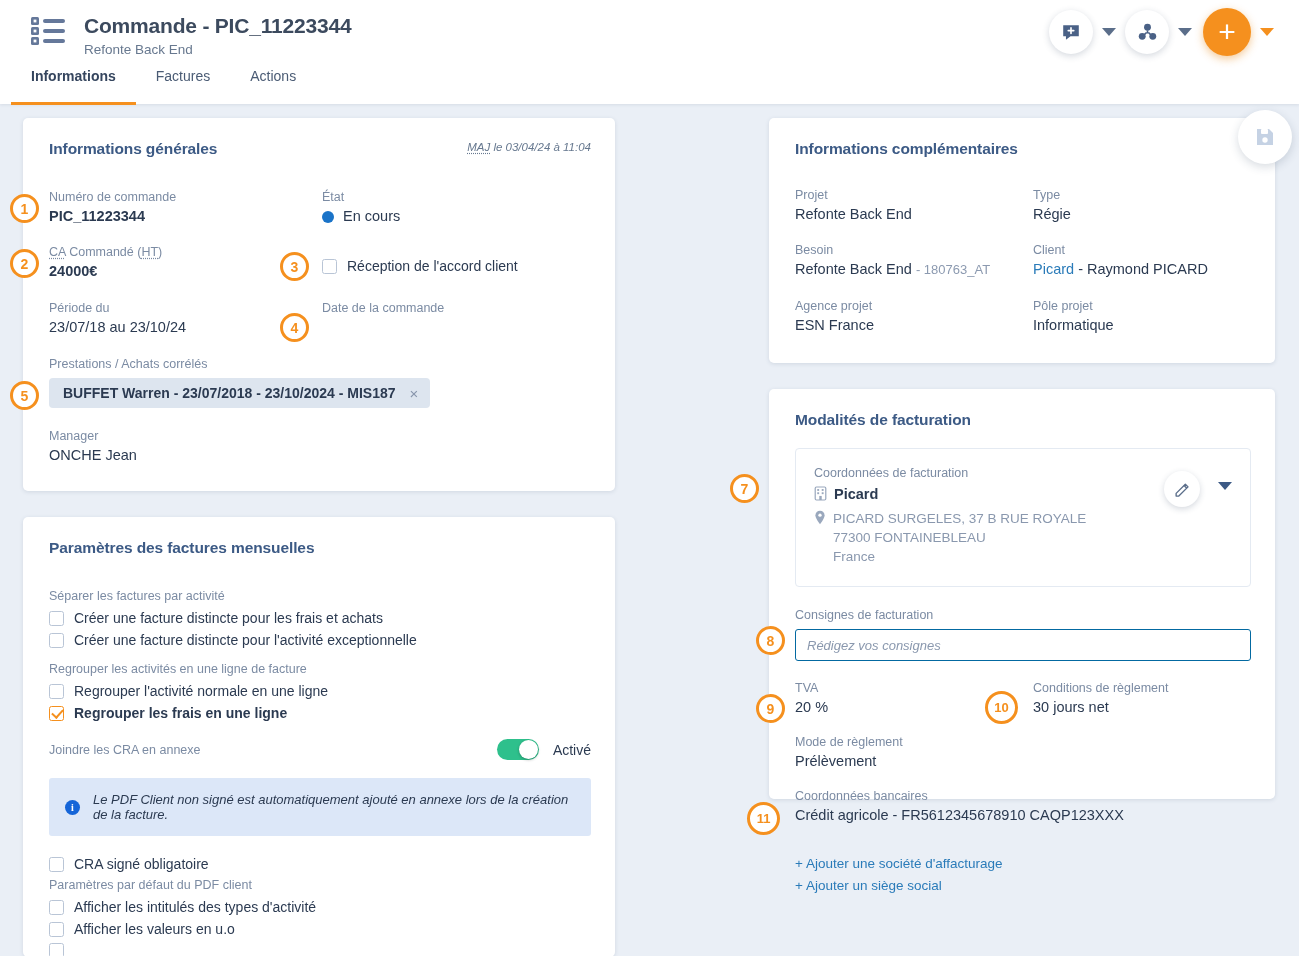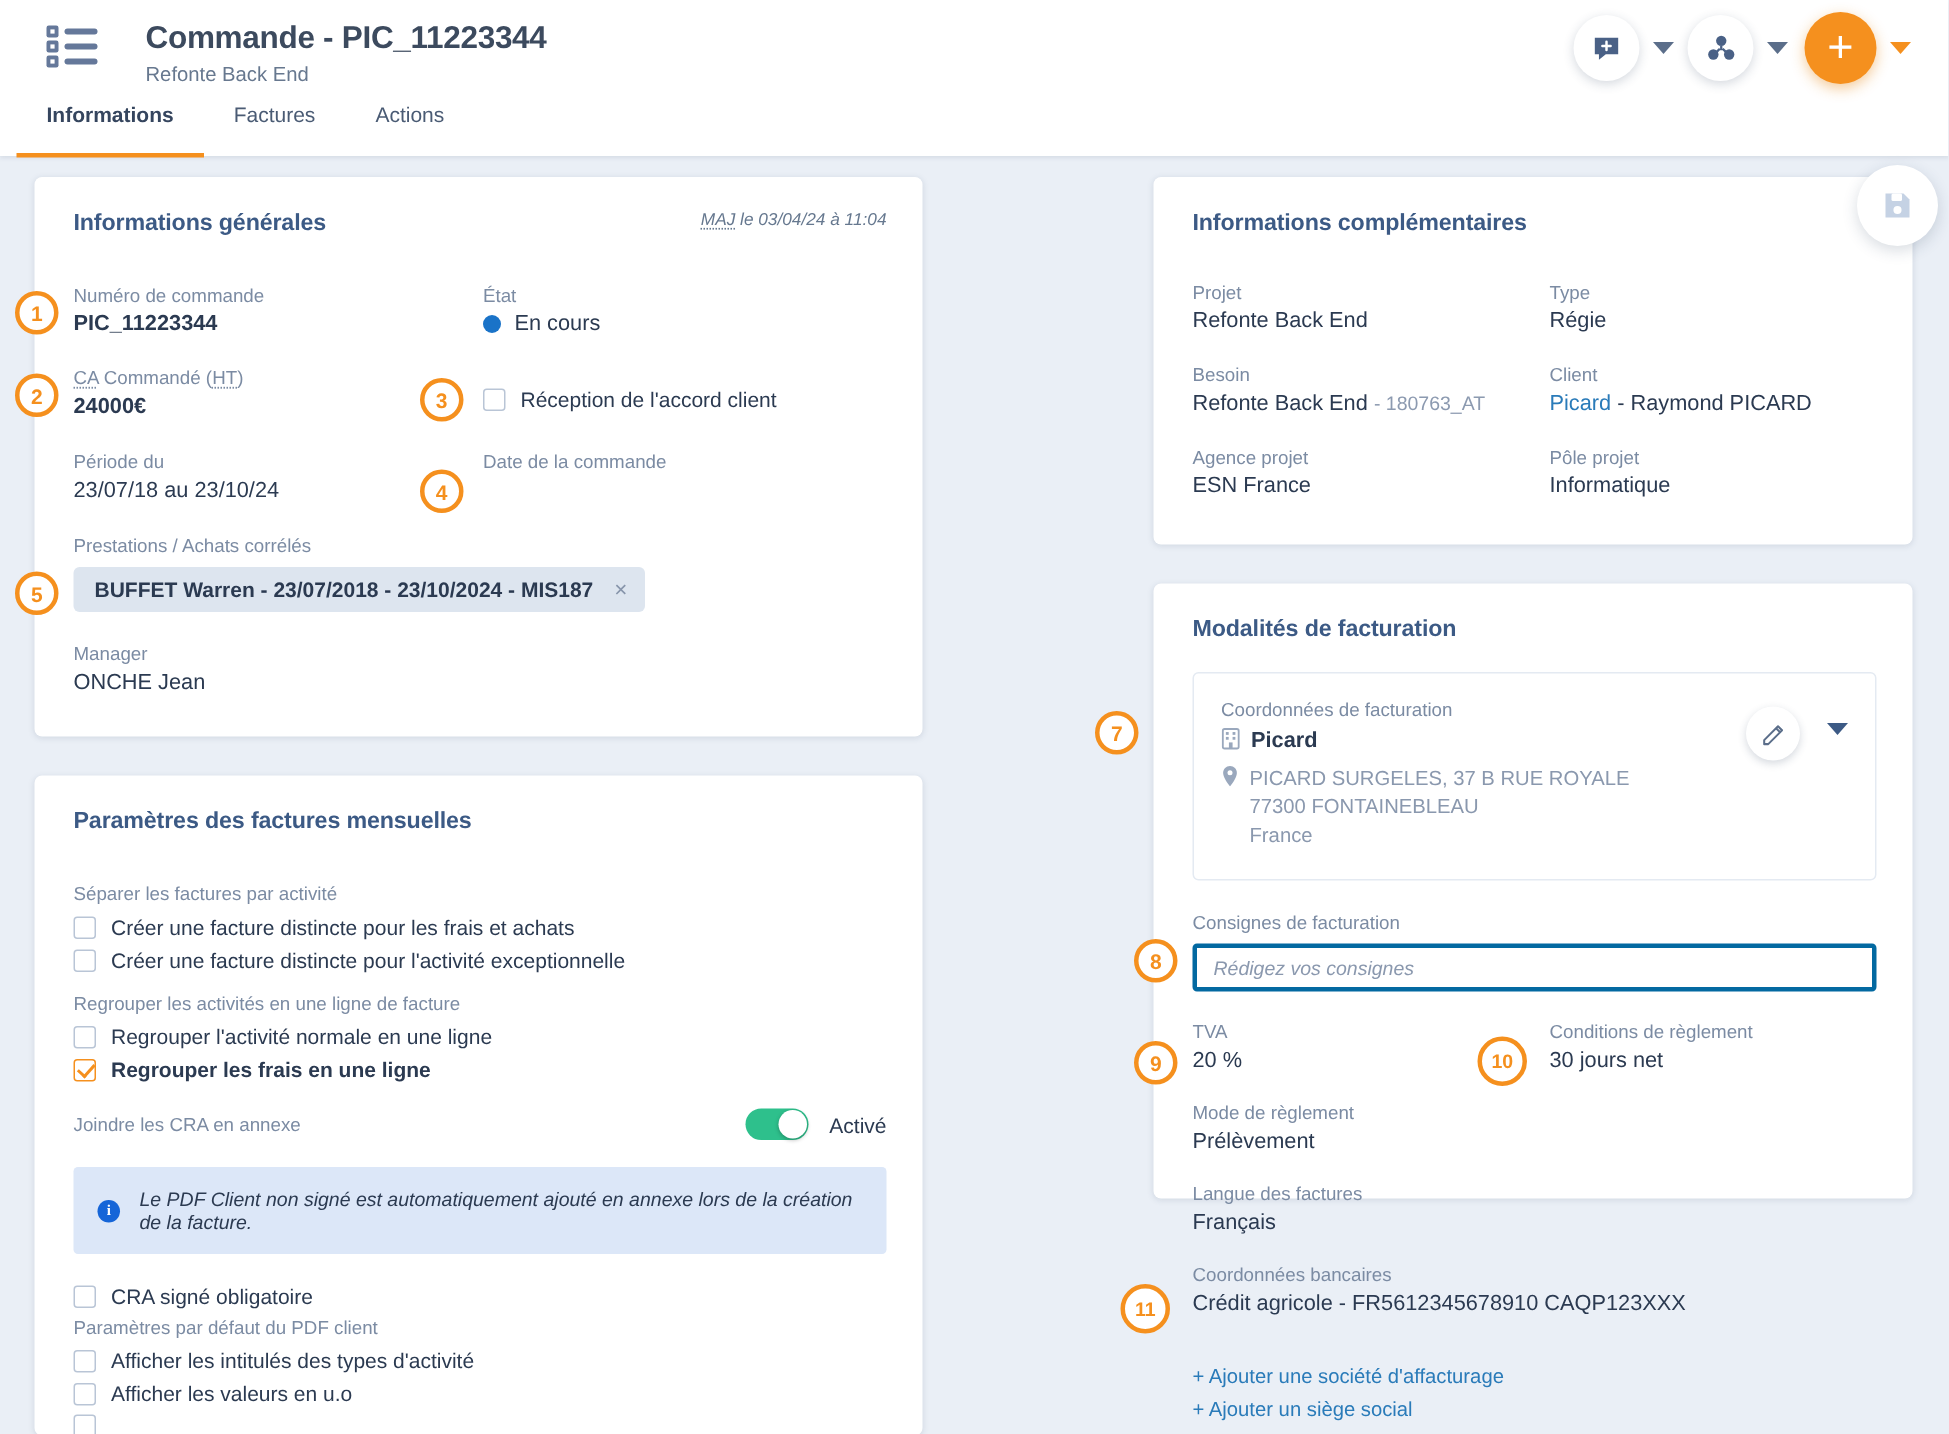--- a/index.html
+++ b/index.html
@@ -13,21 +13,21 @@
     position:relative;
   }
 
   
   .app-header{
     position:absolute; top:0; left:0; width:1299px; height:104px;
     background:#ffffff;
     box-shadow:0 1px 3px rgba(40,60,90,.10);
     z-index:5;
   }
-  .hdr-left{ position:absolute; left:28px; top:10px; display:flex; gap:29px; }
+  .hdr-left{ position:absolute; left:28px; top:10px; display:flex; gap:16px; }
   .list-icon{ width:40px; height:40px; display:block; }
   .hdr-titles{ padding-top:3px; }
   .hdr-title{
     font-size:21px; font-weight:bold; color:#3c4a5e; letter-spacing:-.2px;
     line-height:26px; white-space:nowrap;
   }
   .hdr-sub{ font-size:13.5px; color:#67788f; line-height:18px; margin-top:2px; }
 
   .hdr-right{ position:absolute; right:16px; top:8px; display:flex; align-items:center; gap:0; }
   .circle-btn{
@@ -193,21 +193,21 @@
     display:flex;align-items:center;justify-content:center;cursor:pointer;
   }
   .inner-caret{
     position:absolute; right:18px; top:33px;
     width:0;height:0;border-left:7px solid transparent;border-right:7px solid transparent;
     border-top:8px solid #3c5a85; cursor:pointer;
   }
 
   .txt-input{
     margin-top:5px; width:100%; height:32px;
-    border:3px solid #0369a1; border-radius:3px; background:#fff;
+    border:1px solid #0369a1; border-radius:3px; background:#fff;
     font-size:13px; font-style:italic; color:#8a98ae;
     padding:0 11px; outline:none; font-family:"Liberation Sans", sans-serif;
   }
   .txt-input::placeholder{ color:#8a98ae; font-style:italic; }
 
   .add-link{ font-size:13.5px; color:#2a7bb9; cursor:pointer; line-height:22px; }
 </style>
 </head>
 <body>
 
@@ -507,24 +507,20 @@
           <div class="f-label">Conditions de règlement</div>
           <div class="f-value">30 jours net</div>
         </div>
       </div>
 
       <div style="margin-top:17px;">
         <div class="f-label">Mode de règlement</div>
         <div class="f-value">Prélèvement</div>
       </div>
 
-      <div style="margin-top:17px;">
-        <div class="f-label">Langue des factures</div>
-        <div class="f-value">Français</div>
-      </div>
 
       <div style="margin-top:17px; position:relative;">
         <div class="badge wide" style="left:-48px; top:14px;">11</div>
         <div class="f-label">Coordonnées bancaires</div>
         <div class="f-value">Crédit agricole - FR5612345678910 CAQP123XXX</div>
       </div>
 
       <div style="margin-top:28px;">
         <div class="add-link">+ Ajouter une société d'affacturage</div>
         <div class="add-link">+ Ajouter un siège social</div>

